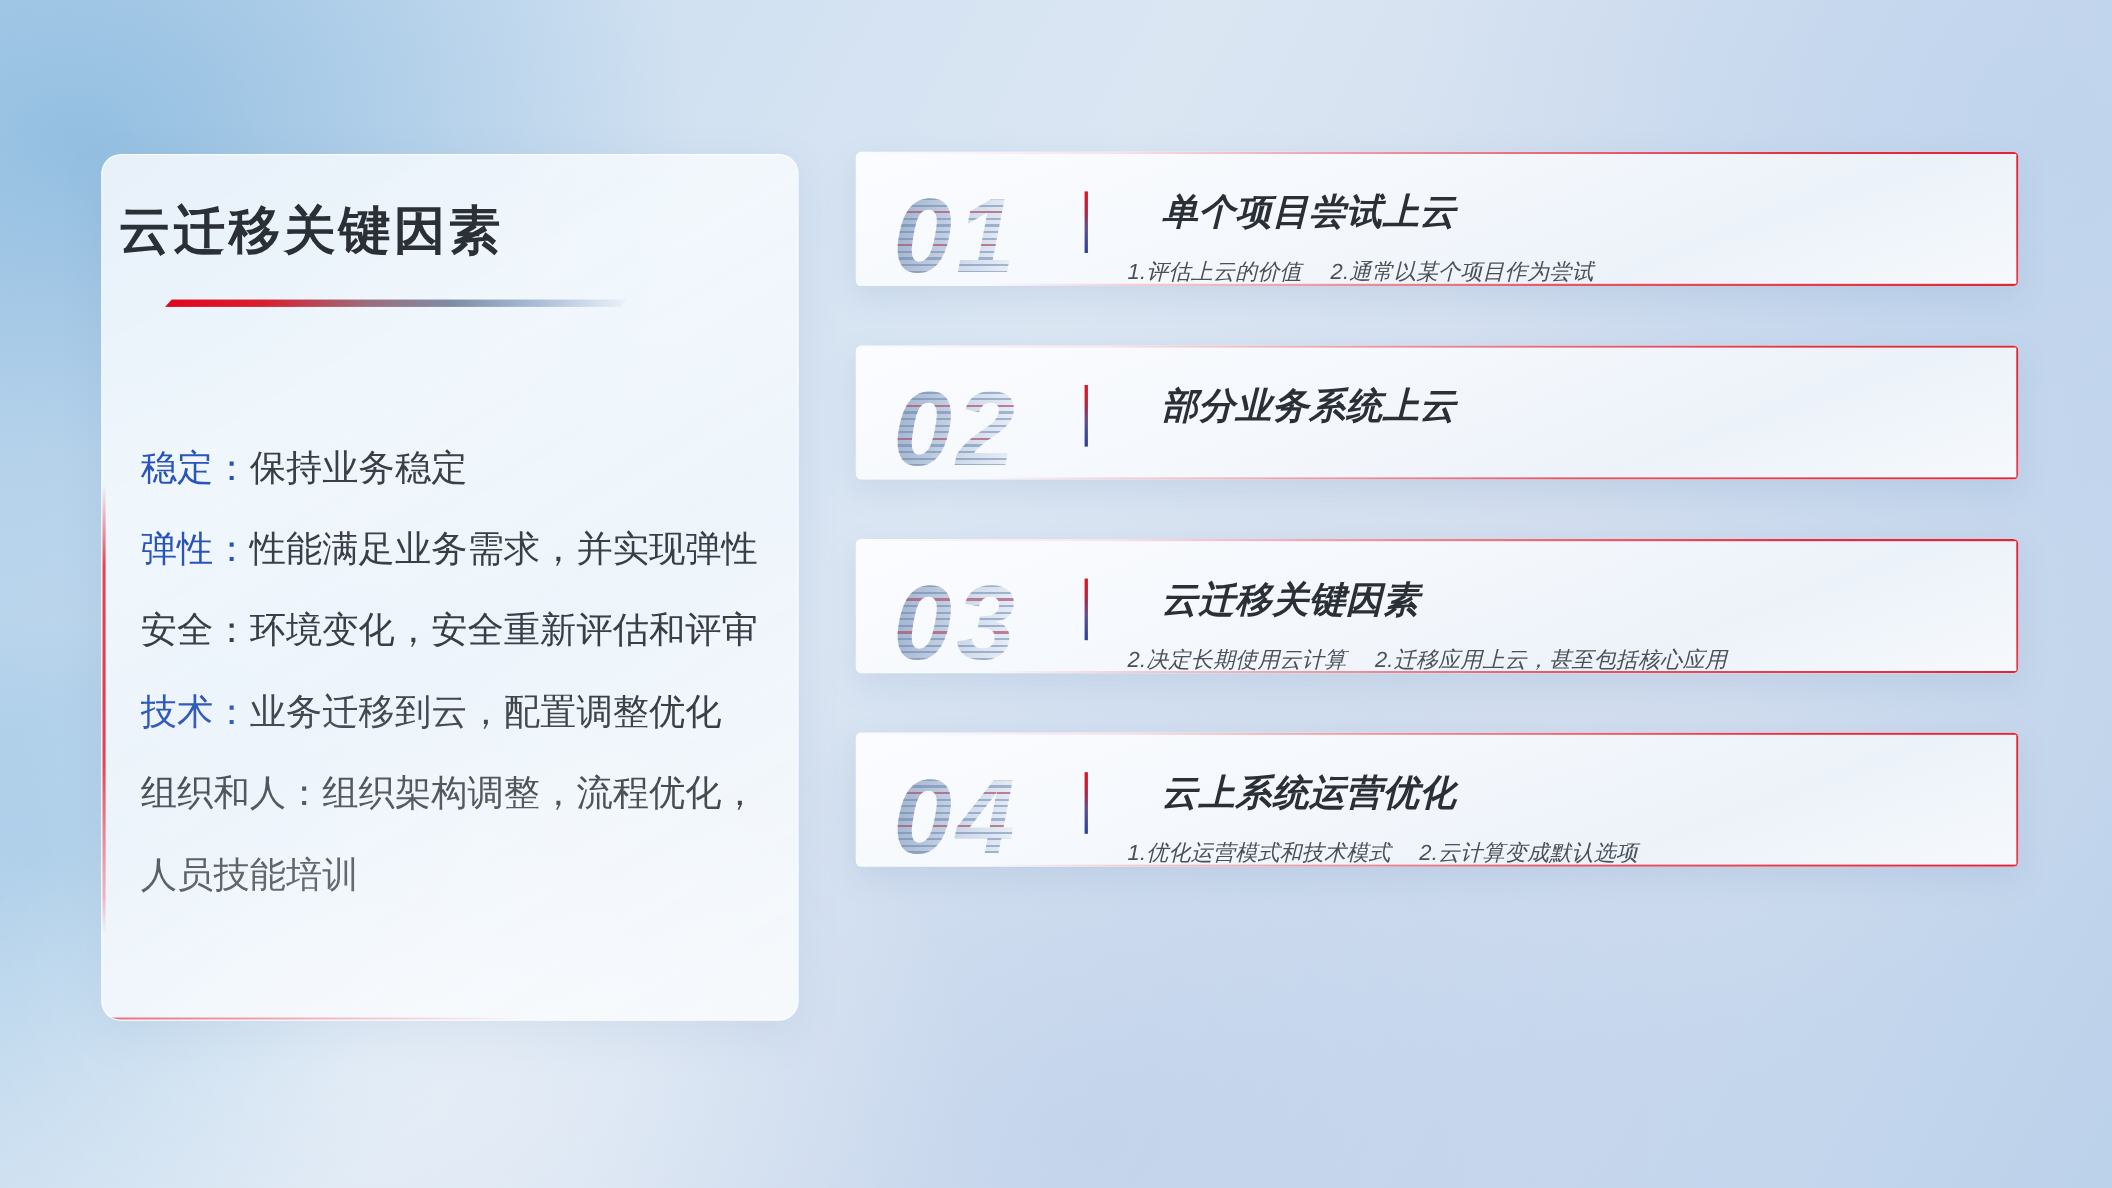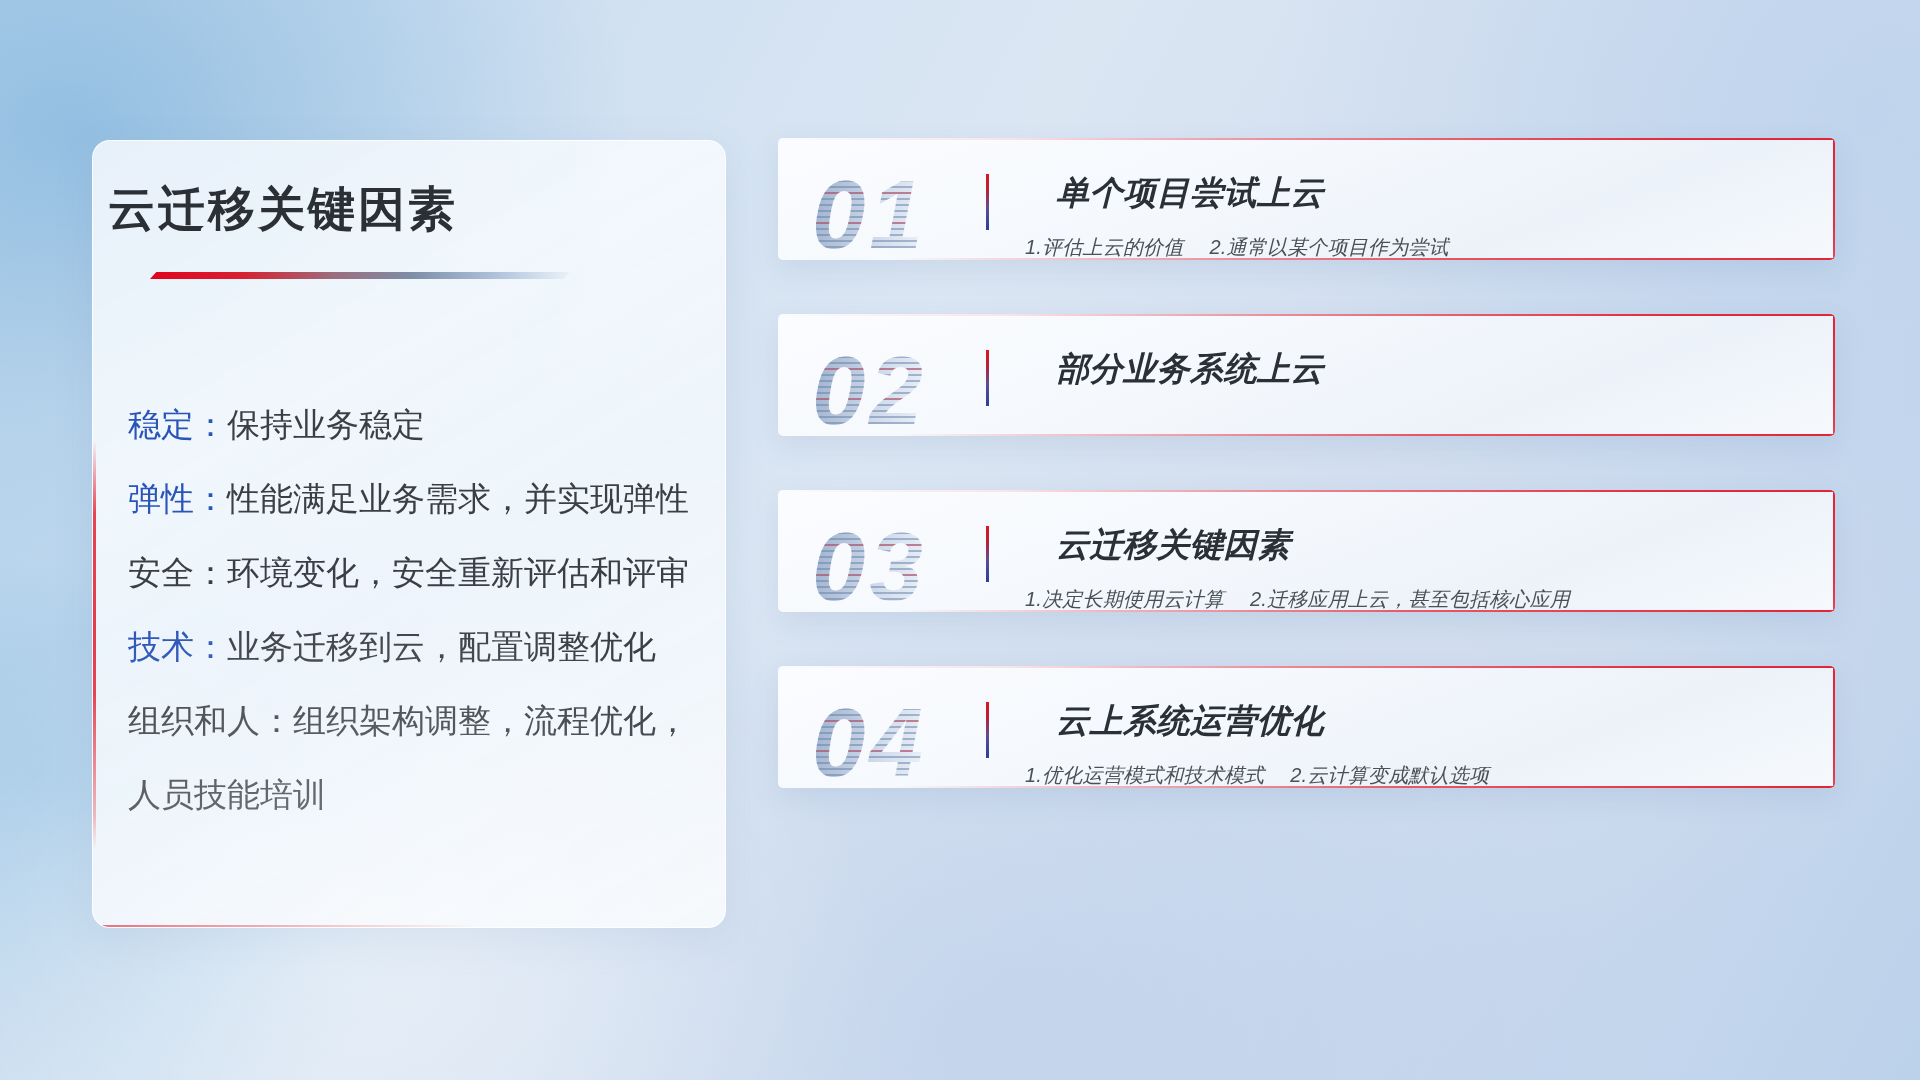--- a/index.html
+++ b/index.html
@@ -318,21 +318,21 @@
 
     <div class="step">
       <div class="topline"></div>
       <div class="rightline"></div>
       <div class="bottomline"></div>
       <div class="ghost-num">03</div>
       <div class="ghost-num-red">03</div>
       <div class="divider"></div>
       <div class="step-title">云迁移关键因素</div>
       <div class="step-sub">
-        <span>1.决定长期使用云计算</span><span class="gap"></span><span>2.迁移应用上云，甚至包括核心应用</span>
+        <span>2.决定长期使用云计算</span><span class="gap"></span><span>2.迁移应用上云，甚至包括核心应用</span>
       </div>
     </div>
 
     <div class="step">
       <div class="topline"></div>
       <div class="rightline"></div>
       <div class="bottomline"></div>
       <div class="ghost-num">04</div>
       <div class="ghost-num-red">04</div>
       <div class="divider"></div>

